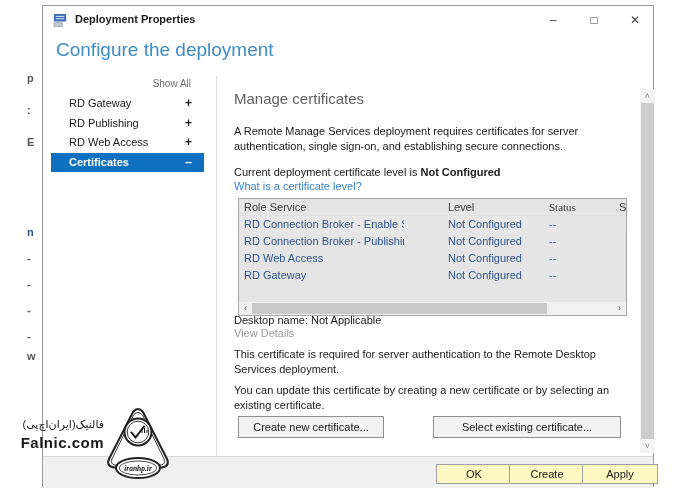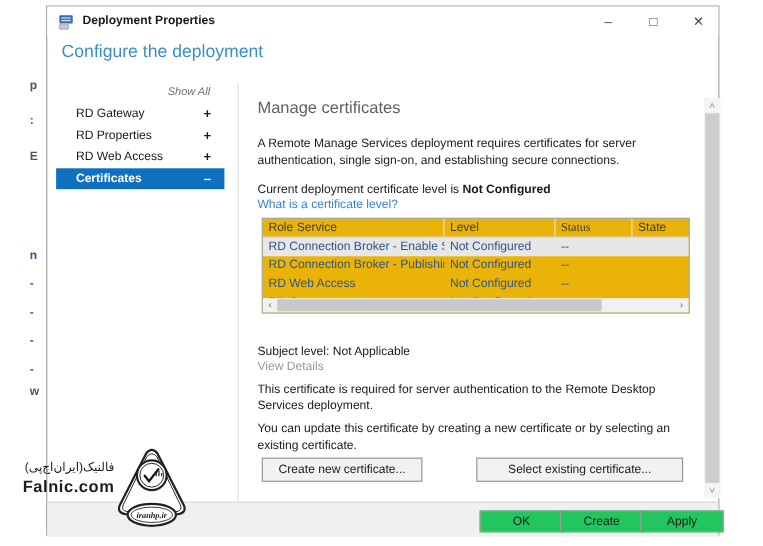--- a/index.html
+++ b/index.html
@@ -14,69 +14,69 @@
   
   .dialog { position:absolute; left:42px; top:5px; width:612px; height:482px;
     background:#fff; border:1px solid #9b9b9b; z-index:2;padding-left:48px; }
 
   .titlebar { position:absolute; left:0; top:0; width:100%; height:28px; background:#fff; }
   .title-icon { position:absolute; left:10px; top:7px; width:15px; height:15px; }
   .title-text { position:absolute; left:32px; top:7px; font-size:11px; font-weight:700; color:#1a1a1a; }
   .win-btn { position:absolute; top:0; width:28px; height:28px; text-align:center;
     line-height:28px; font-size:12px; color:#444; cursor:default; }
 
-  .page-title { position:absolute; left:13px; top:33px; font-size:16px; color:#3c8dc5;text-align:center; }
+  .page-title { position:absolute; left:13px; top:33px; font-size:19px; color:#3c8dc5;text-align:center; }
 
   
   .sidebar { position:absolute; left:8px; top:72px; width:153px; }
   .show-all { text-align:right; padding-right:13px; font-size:10px; color:#6e6e6e;
-    margin-bottom:5px; cursor:pointer;font-style:italic; }
+    margin-bottom:5px; cursor:pointer; }
   .nav-item { position:relative; height:19.5px; line-height:19.5px; font-size:11px;
     color:#1a1a1a; padding-left:18px; cursor:pointer; }
   .nav-item .expander { position:absolute; right:12px; top:0; font-weight:700; font-size:12px; }
   .nav-item.selected { background:#0f70c0; color:#fff; font-weight:700; }
   .v-divider { position:absolute; left:173px; top:70px; width:1px; height:380px; background:#dcdcdc; }
 
   
   .content { position:absolute; left:191px; top:78px; width:406px; }
   .section-title { position:absolute; top:6px; left:0; font-size:15px; color:#5f5f5f; }
   .para { position:absolute; left:0; width:400px; font-size:11px; line-height:15px; color:#1a1a1a; }
   .level-line { top:81px; }
   .link { position:absolute; left:0; font-size:11px; color:#3884c8; cursor:pointer; }
   .muted-link { position:absolute; left:0; font-size:11px; color:#9a9a9a; }
 
   
-  .cert-table { position:absolute; left:4px; top:114px; width:389px; height:87px;
-    border:1px solid #a7a7a7; background:#eab308; font-size:11px; }
+  .cert-table { position:absolute; left:4px; top:114px; width:389px; height:118px;
+    border:1px solid #a7a7a7; background:#e5e5e5; font-size:11px; }
   .t-row { display:flex; height:17px; line-height:17px; white-space:nowrap; }
   .t-head .t-cell { color:#3c3c3c; border-right:1px solid #e6e6e6; }
   .t-head { border-bottom:1px solid #e0e0e0; }
   .t-cell { padding:0 5px; overflow:hidden; }
-  .c1 { width:165px; } .c2 { width:101px; } .c3 { width:70px;font-family:Liberation Serif, serif; } .c4 { flex:1; border-right:none!important; }
+  .c1 { width:165px; } .c2 { width:101px;margin-left:39px; } .c3 { width:70px;font-family:Liberation Serif, serif; } .c4 { flex:1; border-right:none!important; }
   .t-body .t-cell { color:#2e558a; }
   .t-row.selected { background:#e7e7e7; }
   .h-scroll { position:absolute; left:0; bottom:0; width:387px; height:13px; background:#f1f1f1; }
   .h-arrow { position:absolute; top:0; width:13px; height:13px; font-size:9px; line-height:13px;
     text-align:center; color:#555; cursor:pointer; }
   .h-thumb { position:absolute; left:13px; top:1px; width:295px; height:11px; background:#c9c9c9; cursor:pointer; }
 
   .cert-btn { position:absolute; top:332px; height:22px; background:#f2f2f2;
     border:1px solid #8f8f8f; font-size:11px; color:#1a1a1a; text-align:center;
     line-height:20px; cursor:pointer; }
 
   
   .v-scroll { position:absolute; left:597px; top:83px; width:15px; height:364px; background:#f4f4f4; }
   .v-arrow { position:absolute; left:0; width:15px; height:14px; font-size:9px; line-height:14px;
     text-align:center; color:#8a8a8a; cursor:pointer; }
   .v-thumb { position:absolute; left:1px; top:14px; width:13px; height:336px; background:#cdcdcd; cursor:pointer; }
 
   
   .footer { position:absolute; left:0; top:450px; width:100%; height:32px;
     background:#f0f0f0; border-top:1px solid #d9d9d9; }
-  .footer-btn { position:absolute; top:7px; width:76px; height:20px; background:#22c55e;
+  .footer-btn { position:absolute; top:7px; width:76px; height:20px; background:#fef9c3;
     border:1px solid #a0a0a0; font-size:11px; color:#1a1a1a; text-align:center;
     line-height:18px; cursor:pointer; }
 
   
   .watermark { position:absolute; left:0px; top:402px; width:180px; height:84px; z-index:3; }
   .wm-fa { position:absolute; right:76px; top:16px; font-size:11px; color:#1a1a1a;
     white-space:nowrap; direction:rtl; }
   .wm-en { position:absolute; right:76px; top:32px; font-size:15px; font-weight:700;
     color:#1c1c1c; letter-spacing:0.5px; }
   .wm-logo { position:absolute; left:104px; top:2px; }
@@ -113,21 +113,21 @@
 
     <div class="page-title">Configure the deployment</div>
 
     <div class="sidebar">
       <div class="show-all">Show All</div>
       <div class="nav-item">
         <span>RD Gateway</span>
         <span class="expander">+</span>
       </div>
       <div class="nav-item">
-        <span>RD Properties</span>
+        <span>RD Publishing</span>
         <span class="expander">+</span>
       </div>
       <div class="nav-item">
         <span>RD Web Access</span>
         <span class="expander">+</span>
       </div>
       <div class="nav-item selected">
         <span>Certificates</span>
         <span class="expander">–</span>
       </div>
@@ -176,21 +176,21 @@
             <div class="t-cell c4"></div>
           </div>
         </div>
         <div class="h-scroll">
           <span class="h-arrow" style="left:0">‹</span>
           <span class="h-thumb"></span>
           <span class="h-arrow" style="right:0">›</span>
         </div>
       </div>
 
-      <div class="para" style="top:229px">Subject level: Not Applicable</div>
+      <div class="para" style="top:229px">Desktop name: Not Applicable</div>
       <div class="muted-link" style="top:243px">View Details</div>
       <div class="para" style="top:263px">This certificate is required for server authentication to the Remote Desktop Services deployment.</div>
       <div class="para" style="top:299px">You can update this certificate by creating a new certificate or by selecting an existing certificate.</div>
 
       <button class="cert-btn" style="left:4px; width:146px">Create new certificate...</button>
       <button class="cert-btn" style="left:199px; width:188px">Select existing certificate...</button>
     </div>
 
     <div class="v-scroll">
       <span class="v-arrow" style="top:0">˄</span>

